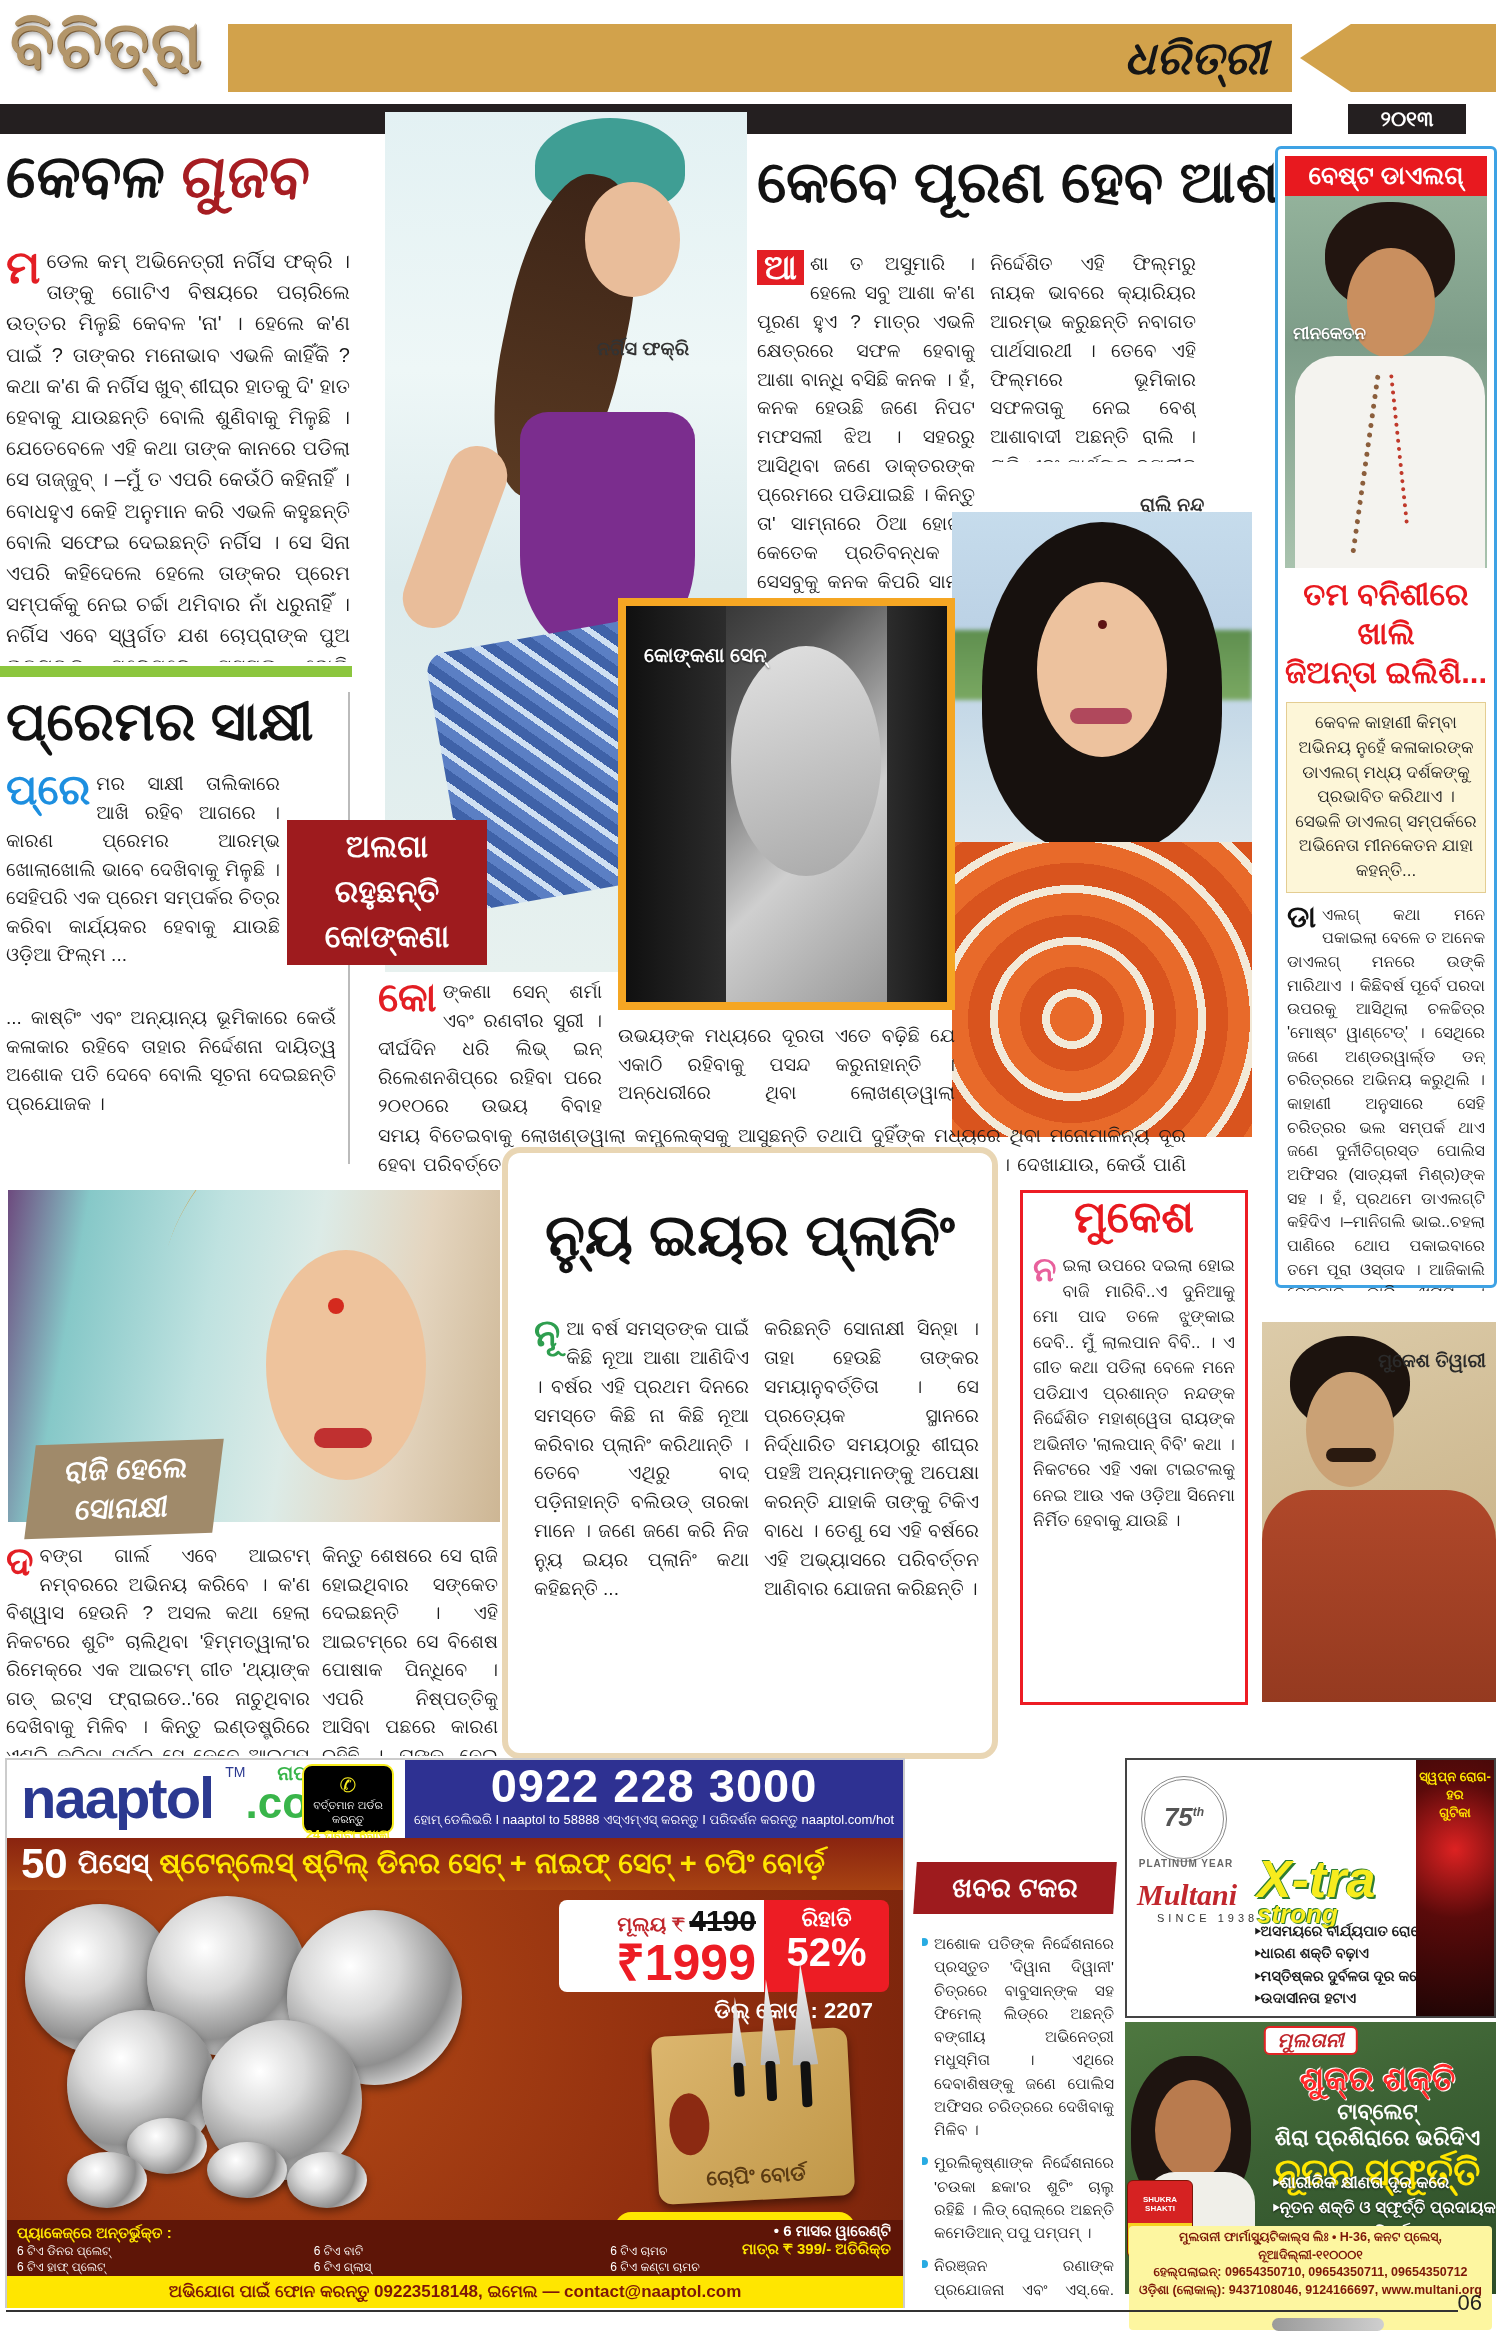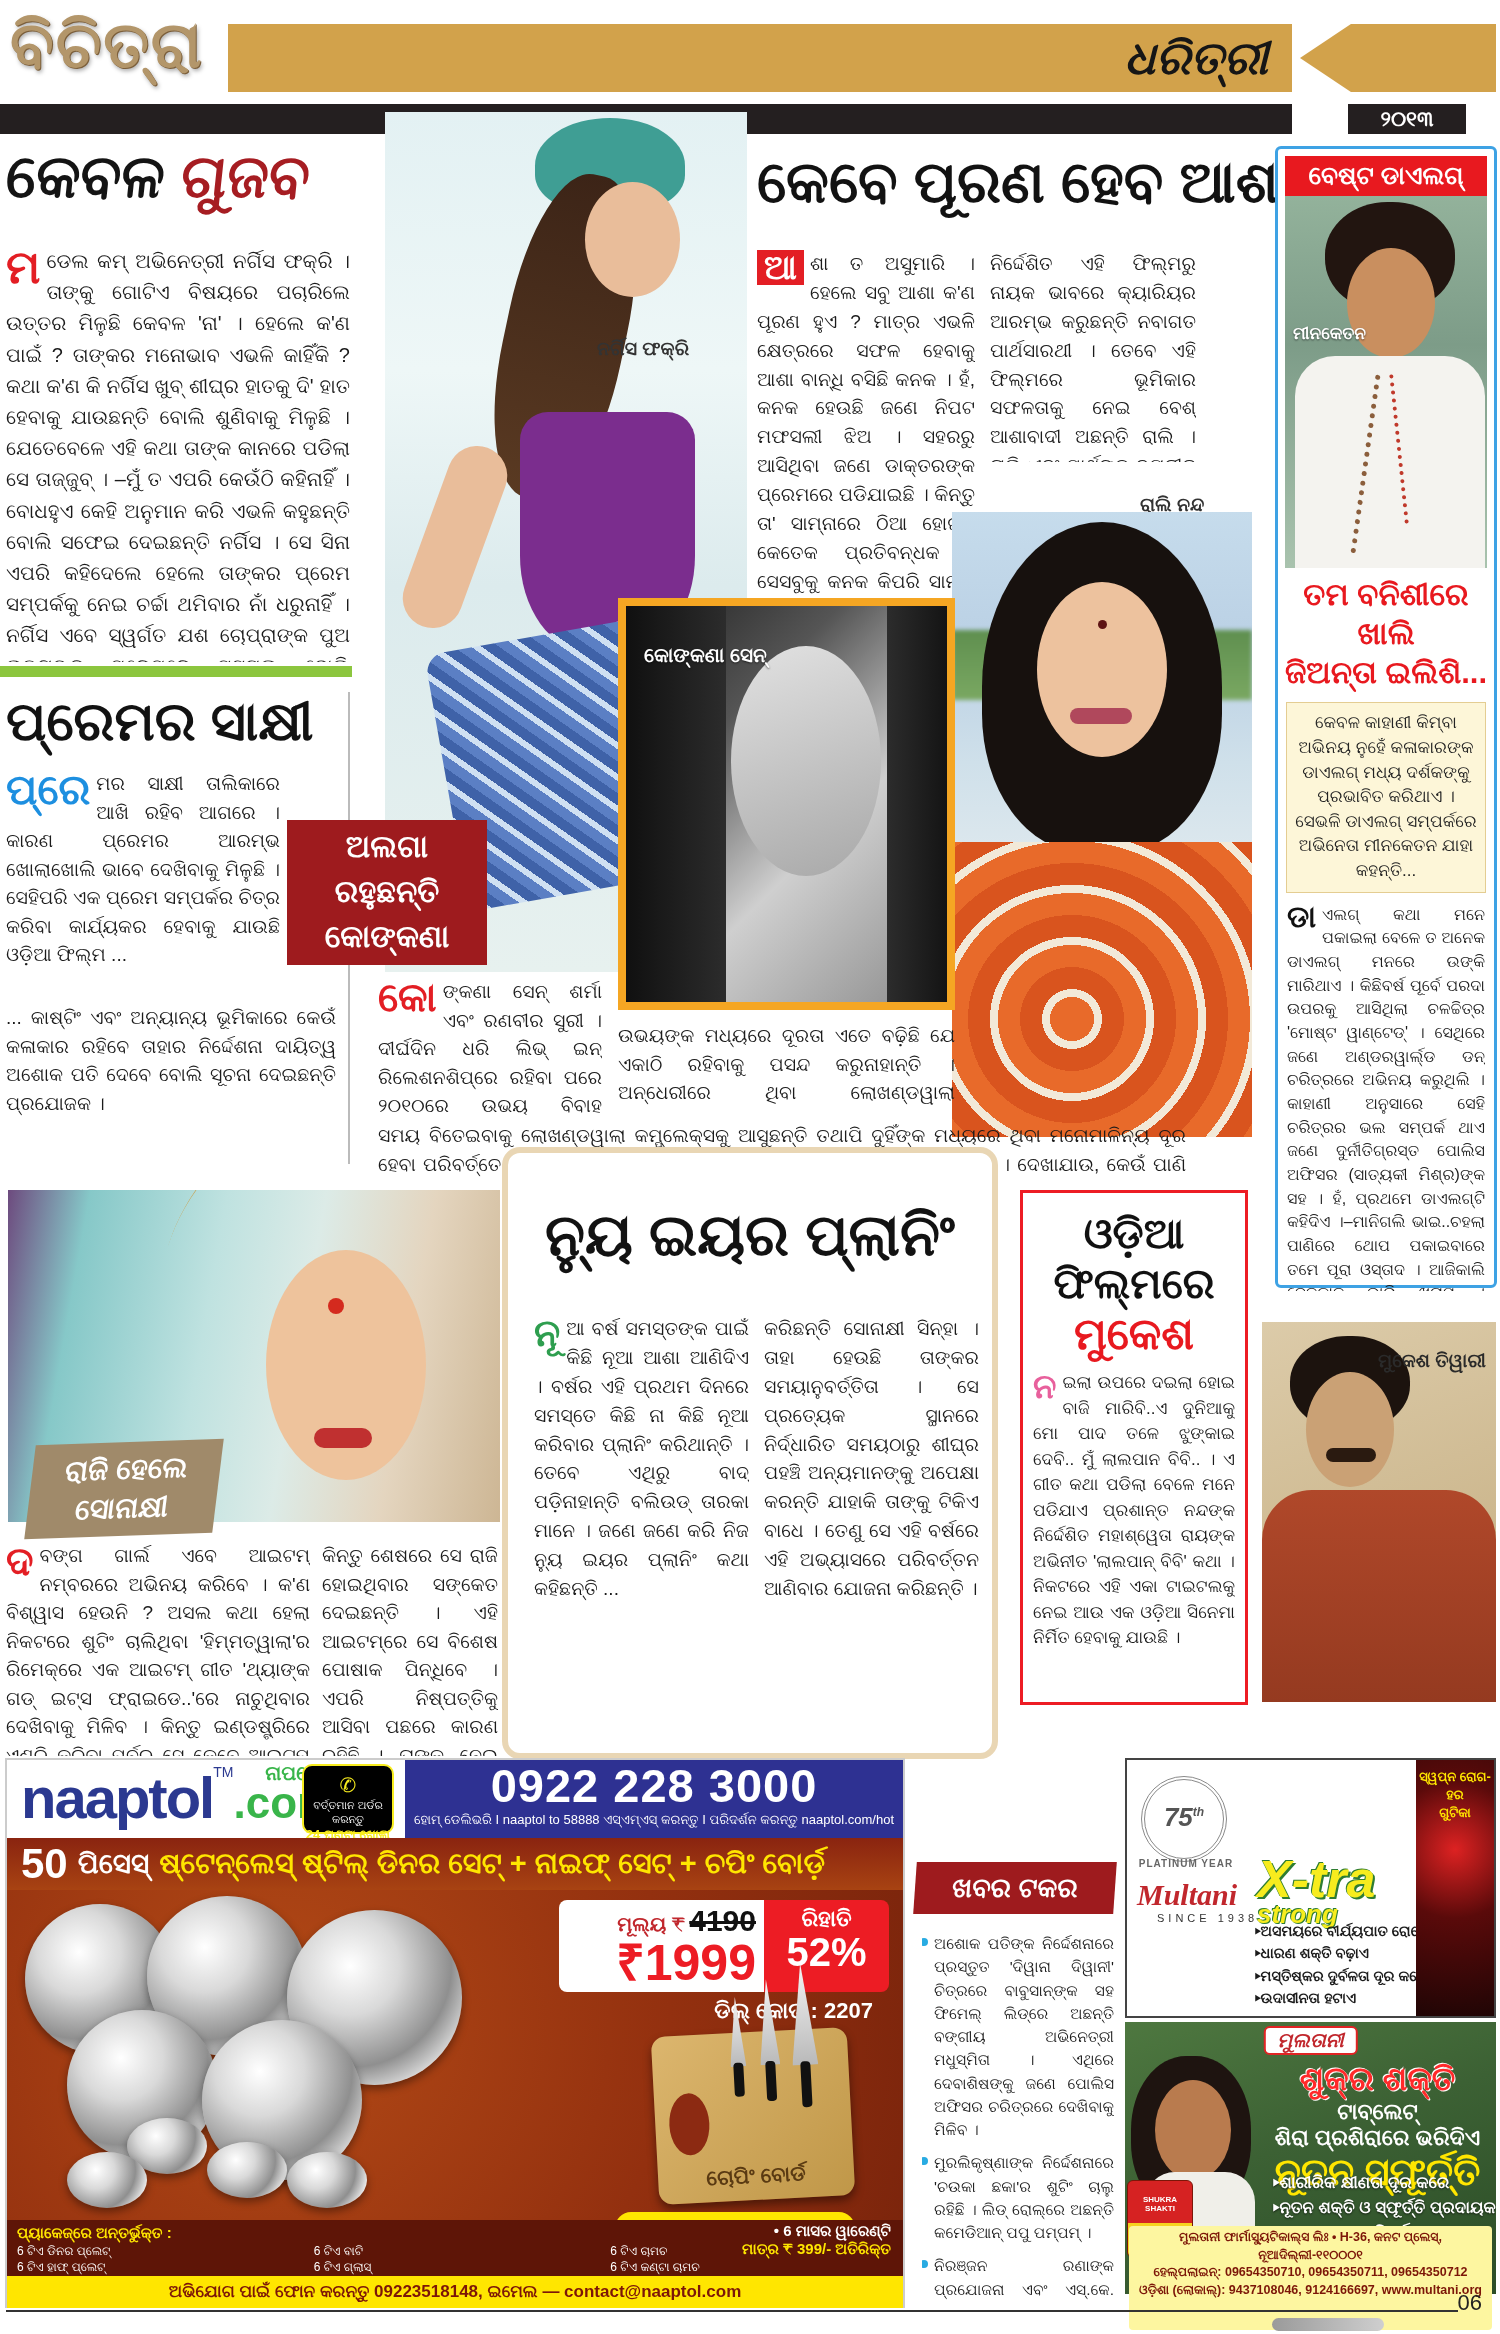--- a/index.html
+++ b/index.html
@@ -232,38 +232,37 @@
 
   <div class="abs nybox" style="left:502px;top:1147px;width:496px;height:612px;">
     <div class="hl2 c" style="margin-top:48px;font-size:58px;">ନ୍ୟୁ ଇୟର ପ୍ଲାନିଂ</div>
     <div class="jt" style="position:absolute;left:26px;top:162px;width:215px;height:340px;font-size:19px;line-height:1.52;">
       <span class="dc dc-green" style="font-size:38px;">ନୂ</span><span>ଆ ବର୍ଷ ସମସ୍ତଙ୍କ ପାଇଁ କିଛି ନୂଆ ଆଶା ଆଣିଦିଏ । ବର୍ଷର ଏହି ପ୍ରଥମ ଦିନରେ ସମସ୍ତେ କିଛି ନା କିଛି ନୂଆ କରିବାର ପ୍ଲାନିଂ କରିଥାନ୍ତି । ତେବେ ଏଥିରୁ ବାଦ୍ ପଡ଼ିନାହାନ୍ତି ବଲିଉଡ୍ ତାରକା ମାନେ । ଜଣେ ଜଣେ କରି ନିଜ ନ୍ୟୁ ଇୟର ପ୍ଲାନିଂ କଥା କହିଛନ୍ତି ...</span>
     </div>
     <div class="jt" style="position:absolute;left:256px;top:162px;width:215px;height:340px;font-size:19px;line-height:1.52;">କରିଛନ୍ତି ସୋନାକ୍ଷୀ ସିନ୍ହା । ତାହା ହେଉଛି ତାଙ୍କର ସମୟାନୁବର୍ତ୍ତିତା । ସେ ପ୍ରତ୍ୟେକ ସ୍ଥାନରେ ନିର୍ଦ୍ଧାରିତ ସମୟଠାରୁ ଶୀଘ୍ର ପହଞ୍ଚି ଅନ୍ୟମାନଙ୍କୁ ଅପେକ୍ଷା କରନ୍ତି ଯାହାକି ତାଙ୍କୁ ଟିକିଏ ବାଧେ । ତେଣୁ ସେ ଏହି ବର୍ଷରେ ଏହି ଅଭ୍ୟାସରେ ପରିବର୍ତ୍ତନ ଆଣିବାର ଯୋଜନା କରିଛନ୍ତି ।</div>
   </div>
 
   <div class="abs mkbox" style="left:1020px;top:1190px;width:228px;height:515px;">
-    <div class="mk-h1" style="margin-top:16px;">ଓଡ଼ିଆ ଫିଲ୍ମରେ</div>
     <div class="mk-h2">ମୁକେଶ</div>
     <div class="jt" style="margin:12px 10px 0;height:352px;font-size:17px;line-height:1.5;">
       <span class="dc dc-pink" style="font-size:34px;">ନ</span><span>ଇଲା ଉପରେ ଦଇଲା ହୋଇ ବାଜି ମାରିବି..ଏ ଦୁନିଆକୁ ମୋ ପାଦ ତଳେ ଝୁଙ୍କାଇ ଦେବି.. ମୁଁ ଲାଲପାନ ବିବି.. । ଏ ଗୀତ କଥା ପଡିଲା ବେଳେ ମନେ ପଡିଯାଏ ପ୍ରଶାନ୍ତ ନନ୍ଦଙ୍କ ନିର୍ଦ୍ଦେଶିତ ମହାଶ୍ୱେତା ରାୟଙ୍କ ଅଭିନୀତ 'ଲାଲପାନ୍ ବିବି' କଥା । ନିକଟରେ ଏହି ଏକା ଟାଇଟଲକୁ ନେଇ ଆଉ ଏକ ଓଡ଼ିଆ ସିନେମା ନିର୍ମିତ ହେବାକୁ ଯାଉଛି ।</span>
     </div>
   </div>
   <div class="abs ph" style="left:1262px;top:1322px;width:234px;height:380px;background:linear-gradient(160deg,#dccba9 0%,#cdb88f 60%,#b9a277 100%);">
     <div class="shape" style="left:28px;top:14px;width:120px;height:95px;border-radius:48%;background:#1c130e;"></div>
     <div class="shape" style="left:44px;top:50px;width:88px;height:115px;border-radius:50%;background:#caa175;"></div>
     <div class="shape" style="left:64px;top:126px;width:50px;height:14px;border-radius:7px;background:#2a1a10;"></div>
     <div class="shape" style="left:0;top:168px;width:100%;height:212px;border-radius:50px 50px 0 0;background:linear-gradient(180deg,#b0482a,#953a20);"></div>
     <div class="cap" style="right:10px;top:28px;color:#2a2a2a;">ମୁକେଶ ତିୱାରୀ</div>
   </div>
 
   <div class="abs np" style="left:5px;top:1758px;width:900px;height:550px;">
     <div class="np-head">
       <div style="position:absolute;left:14px;top:4px;">
-        <span class="np-logo-main">naaptol</span><span style="font-size:14px;color:#2b3990;vertical-align:top;">TM</span><span class="np-logo-tld">.com</span>
+        <span class="np-logo-main">naaptol</span><span style="font-size:14px;color:#2b3990;vertical-align:top;margin-left:12px;">TM</span><span class="np-logo-tld">.com</span>
         <div class="np-logo-odia" style="position:absolute;right:-6px;top:-2px;">ନାପଟୋଲ</div>
       </div>
       <div class="np-badge">
         <span style="color:#f7ec1e;font-size:20px;">✆</span>
         <div>ବର୍ତ୍ତମାନ ଅର୍ଡର</div>
         <div>କରନ୍ତୁ</div>
         <div class="yl">24 ଘଣ୍ଟା ଖୋଲା</div>
       </div>
       <div class="np-phone-bar">
         <div class="np-phone">0922 228 3000</div>

